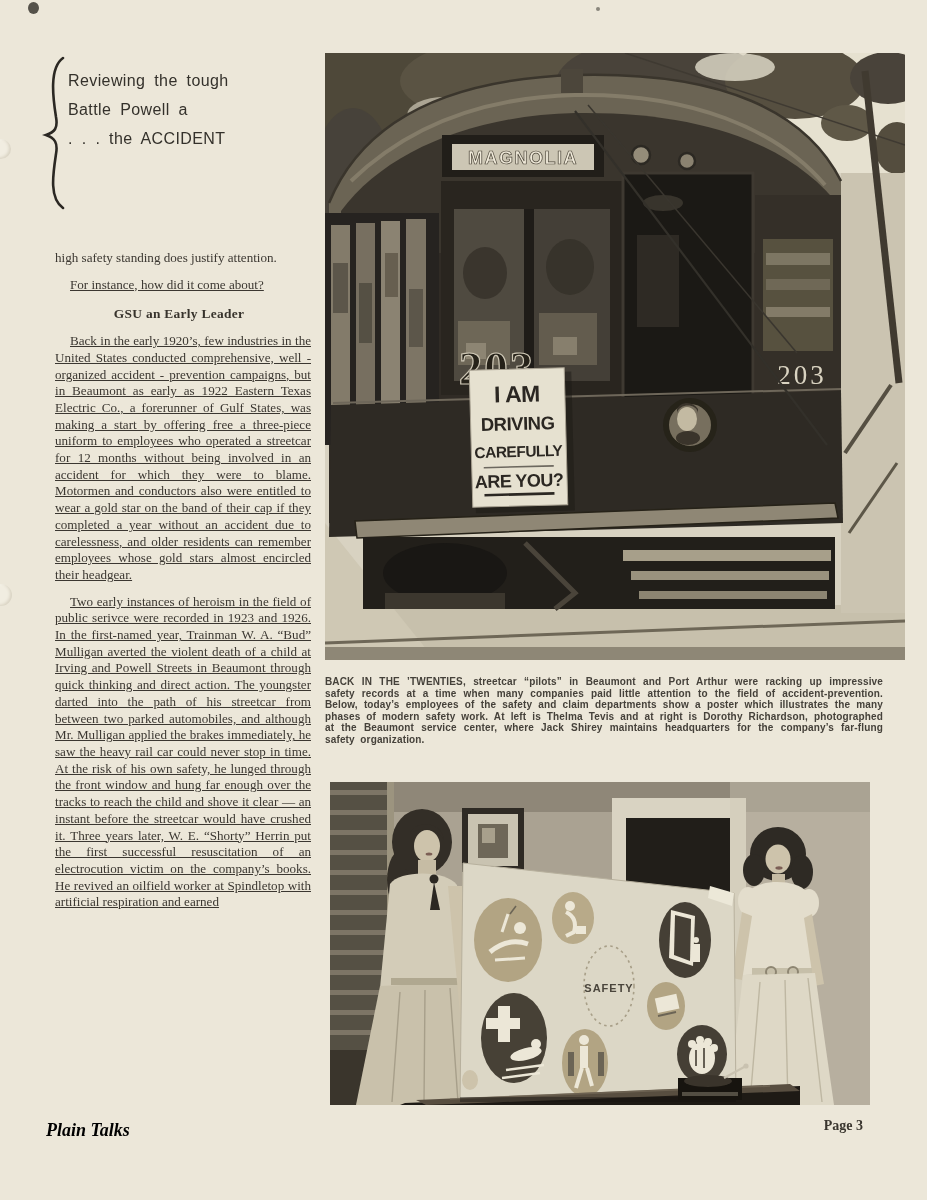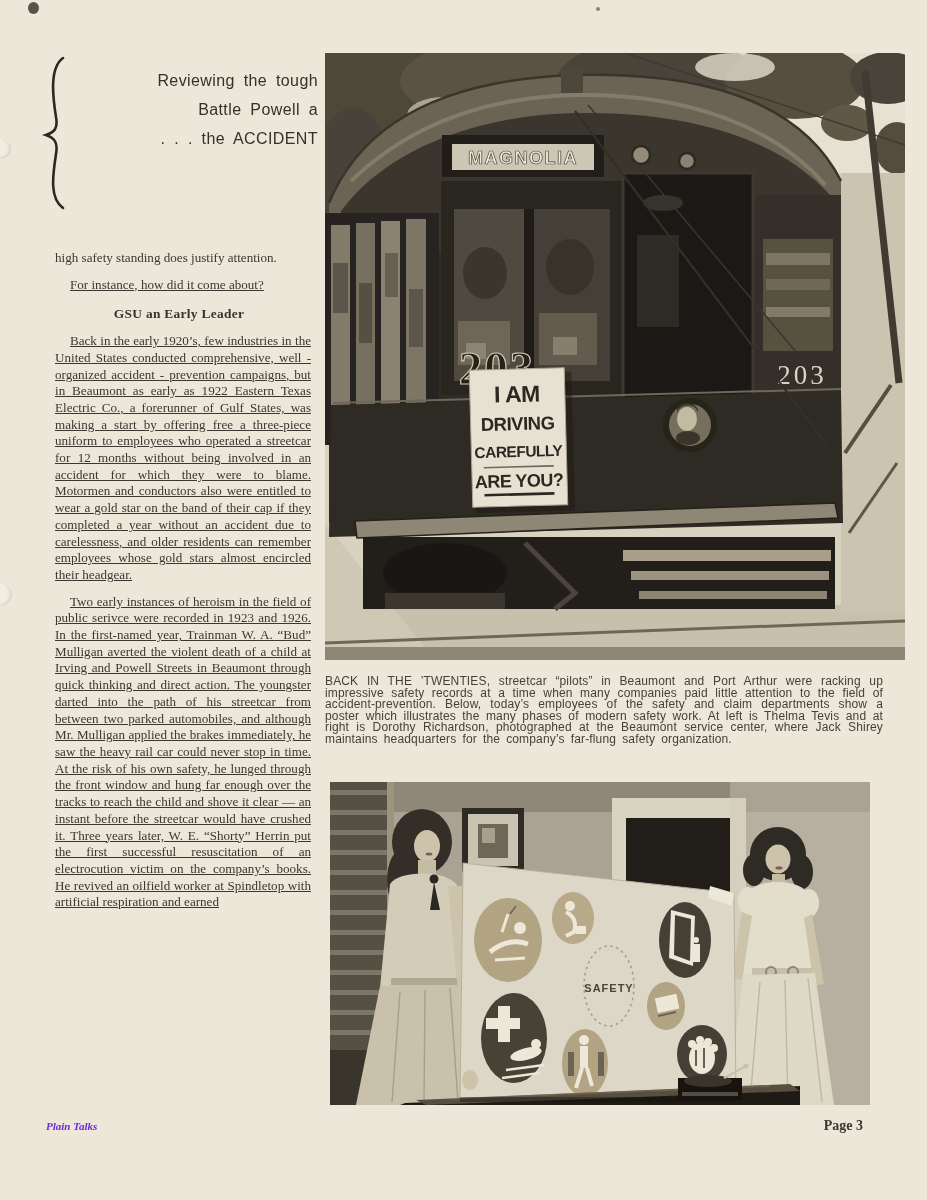--- a/index.html
+++ b/index.html
@@ -13,40 +13,40 @@
   
   .speck{position:absolute;background:#55524a;border-radius:50%;}
   .punch-hole{position:absolute;border-radius:50%;background:#f1ede1;
     box-shadow:inset -2px -1px 3px #d9d3c3, inset 2px 1px 2px #f8f5ec;}
   
   .masthead{position:absolute;left:42px;top:56px;}
   .brace{position:absolute;left:0;top:0;}
   .slogan{position:absolute;left:26px;top:10px;width:250px;
     font-family:"Liberation Sans", sans-serif;
     font-size:16px;line-height:29px;letter-spacing:.4px;word-spacing:4px;
-    color:#34312b;font-weight:500;white-space:nowrap;text-align:right;}
+    color:#34312b;font-weight:500;white-space:nowrap;}
   
   .column{position:absolute;left:47px;top:250px;width:264px;
     font-size:13.1px;line-height:16.7px;color:#3b3731;text-align:justify;}
   .column p{margin:0 0 10px 8px;}
   .column p.indent{text-indent:15px;text-decoration:underline;}
   .col-heading{font-weight:bold;text-align:center;margin:13px 0 10px 0;
     font-size:13.4px;color:#37332c;letter-spacing:.3px;}
   
   .photo-top{position:absolute;left:325px;top:53px;width:580px;height:607px;}
   .photo-bottom{position:absolute;left:330px;top:782px;width:540px;height:323px;}
   .photo-top svg,.photo-bottom svg{display:block;width:100%;height:100%;}
   
   .caption{position:absolute;left:325px;top:676px;width:558px;
-    font-family:"Liberation Sans", sans-serif;font-weight:normal;
-    font-size:12px;line-height:11.5px;color:#45413a;
+    font-family:"Liberation Sans", sans-serif;font-weight:bold;
+    font-size:10px;line-height:11.5px;color:#45413a;
     text-align:justify;word-spacing:2.6px;letter-spacing:.15px;margin:0;}
   
   .footer-left{position:absolute;left:46px;top:1120px;
-    font-weight:bold;font-style:italic;font-size:11px;color:#6d28d9;}
+    font-weight:bold;font-style:italic;font-size:18px;color:#000000;}
   .footer-right{position:absolute;left:663px;top:1118px;width:200px;text-align:right;
     font-weight:bold;font-size:14px;color:#3a362f;}
 </style>
 </head>
 <body>
 
 <div class="page">
 
   <div class="speck" style="left:28px;top:2px;width:11px;height:12px;"></div>
   <div class="speck" style="left:596px;top:7px;width:4px;height:4px;background:#8a867c;"></div>

